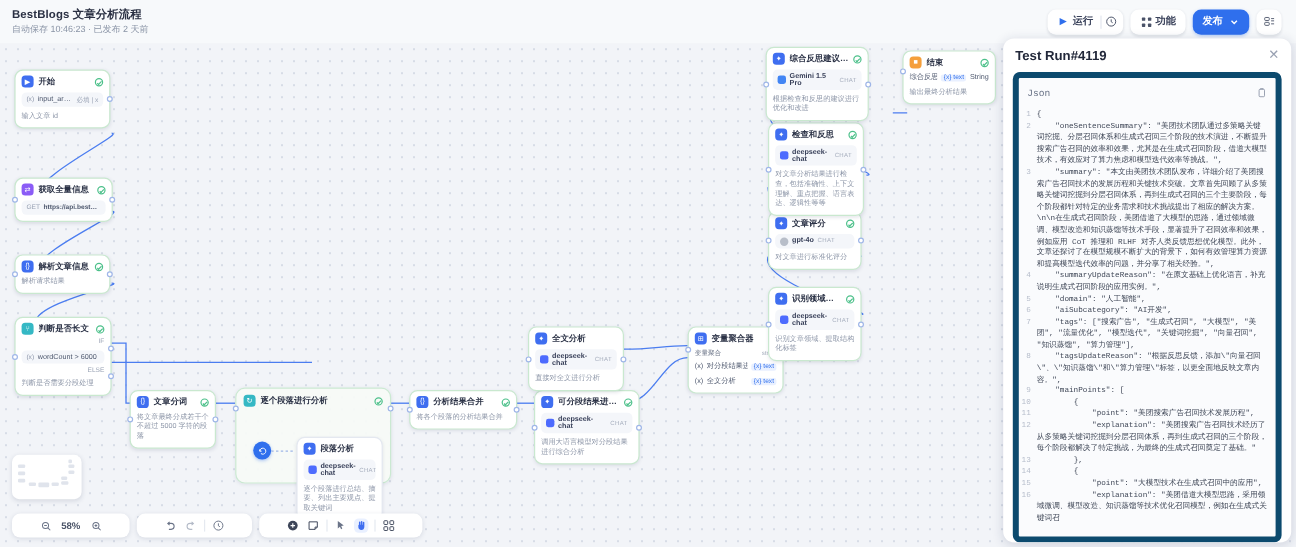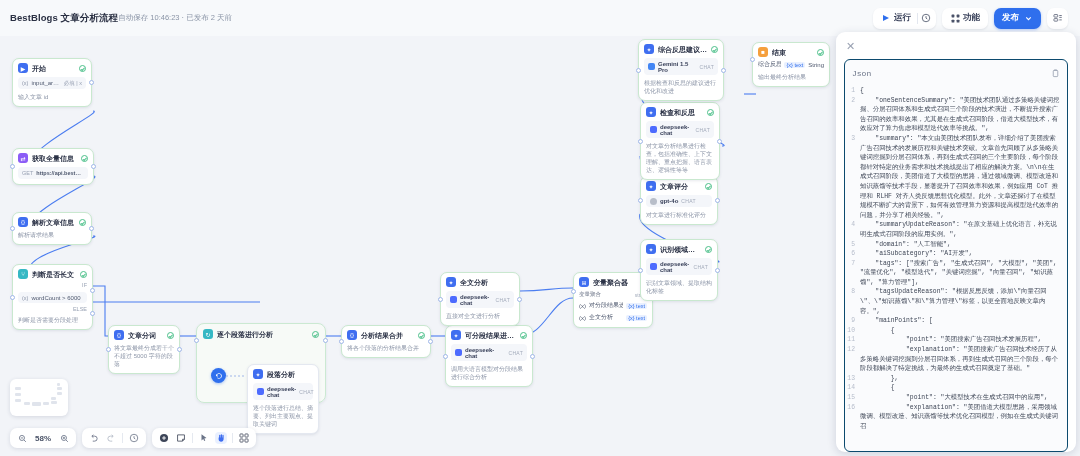--- a/index.html
+++ b/index.html
@@ -11,21 +11,21 @@
   }
   .app { position: relative; width: 1080px; height: 456px; }
 
   
   .topbar {
     position: absolute; left: 0; top: 0; width: 1080px; height: 36px;
     background: #f7f9fb;
     display: flex; align-items: center; padding: 0 8px;
     z-index: 40;
   }
-  .title-block { display: flex; flex-direction: row; justify-content: center; padding-left: 2px; }
+  .title-block { display: flex; flex-direction: column; justify-content: center; padding-left: 2px; }
   .wf-title { font-size: 9.5px; font-weight: bold; color: #2a3043; letter-spacing: .1px; line-height: 12px; }
   .wf-sub { font-size: 7.5px; color: #8a94a6; line-height: 11px; }
   .topbar-spacer { flex: 1; }
   .tb-group {
     display: flex; align-items: center; gap: 3px;
     background: #ffffff; border-radius: 7px; padding: 2px 5px;
     box-shadow: 0 1px 2px rgba(20,30,60,.09);
     height: 21px; margin-right: 6px;
   }
   .tb-btn {
@@ -117,42 +117,42 @@
   
   .minimap {
     position: absolute; left: 10px; bottom: 40px; width: 58px; height: 37px;
     background: #fff; border-radius: 6px; box-shadow: 0 1px 4px rgba(25,40,80,.14);
     overflow: hidden;
   }
   .mm-dot { position: absolute; background: #e0e4ec; border-radius: 1px; }
   .ctrlbar { position: absolute; bottom: 8px; display: flex; align-items: center; gap: 6px; left: 10px; }
   .ctrl-grp {
     display: flex; align-items: center; gap: 5px; background: #fff; border-radius: 7px;
-    padding: 3px 6px; height: 20px; box-shadow: 0 1px 4px rgba(25,40,80,.13);
+    padding: 3px 22px; height: 20px; box-shadow: 0 1px 4px rgba(25,40,80,.13);
   }
   .ctrl-btn { width: 12px; height: 12px; display: flex; align-items: center; justify-content: center; cursor: pointer; color: #6b7governor; color: #6b7488; }
   .zoom-val { font-size: 8px; color: #4b5468; font-weight: bold; min-width: 20px; text-align: center; }
   .ctrl-sep { width: 1px; height: 10px; background: #e5e9f0; }
   .ctrl-active { background: #e9f0ff; border-radius: 4px; }
 
   
   .panel {
     position: absolute; right: 4px; top: 32px; width: 240px; height: 420px;
     background: #fff; border-radius: 9px; box-shadow: 0 2px 10px rgba(25,40,80,.16);
     z-index: 50; display: flex; flex-direction: column; overflow: hidden;
   }
   .panel-head { padding: 9px 10px 0 10px; display: flex; align-items: flex-start; }
   .panel-title { font-size: 11px; font-weight: bold; color: #22283a; flex: 1; }
   .panel-close { font-size: 11px; color: #99a1b2; cursor: pointer; line-height: 11px; }
   .panel-tabs { display: flex; gap: 14px; padding: 6px 12px 0 12px; }
   .ptab { font-size: 8.5px; color: #8c95a7; padding-bottom: 5px; cursor: pointer; position: relative; }
   .ptab.active { color: #222a3c; font-weight: bold; }
   .ptab.active::after { content: ""; position: absolute; left: 0; right: 0; bottom: 0; height: 2px; background: #2f6fed; border-radius: 2px; }
   .panel-body { flex: 1; padding: 7px 8px 0 8px; overflow: hidden; }
-  .json-box { background: #fafbfd; border: 1px solid #0c4a6e; border-radius: 6px; height: 100%; display: flex; flex-direction: column; }
+  .json-box { background: #fafbfd; border: 5px solid #0c4a6e; border-radius: 6px; height: 100%; display: flex; flex-direction: column; }
   .json-bar { display: flex; align-items: center; padding: 4px 7px; }
   .json-label { font-size: 8px; color: #6b7488; flex: 1; font-family: "Liberation Mono", "DejaVu Sans Mono", monospace; }
   .json-code {
     flex: 1; overflow: hidden; padding: 0 7px 6px 2px;
     font-family: "Liberation Mono", "DejaVu Sans Mono", monospace;
     font-size: 6.4px; line-height: 9.6px; color: #3f4757;
     white-space: pre-wrap; word-break: break-all;
   }
   .jl { display: flex; }
   .jn { width: 13px; flex: 0 0 13px; text-align: right; color: #b6bdcb; padding-right: 5px; }
@@ -572,20 +572,21 @@
             <rect x="1.5" y="9.5" width="5" height="5" rx="1"></rect>
               <rect x="9.5" y="9.5" width="5" height="5" rx="1"></rect>
           </svg>
         </div>
       </div>
     </div>
   </div>
 
   <div class="panel">
     <div class="panel-head">
+      <div class="panel-title">Test Run#4119</div>
       <div class="panel-close">✕</div>
     </div>
     <div class="panel-body">
       <div class="json-box">
         <div class="json-bar">
           <span class="json-label">Json</span>
           <span>
             <svg width="9" height="9" viewBox="0 0 16 16" fill="none" stroke="#8c95a7" stroke-width="1.3">
               <rect x="4" y="2.5" width="8" height="11" rx="1.4"></rect>
                 <path d="M6 2.5V1.6h4V2.5"></path>

